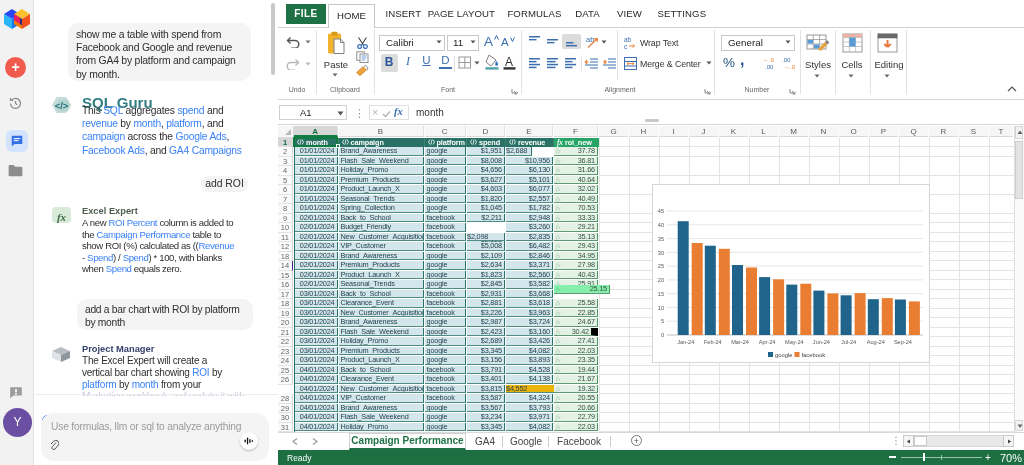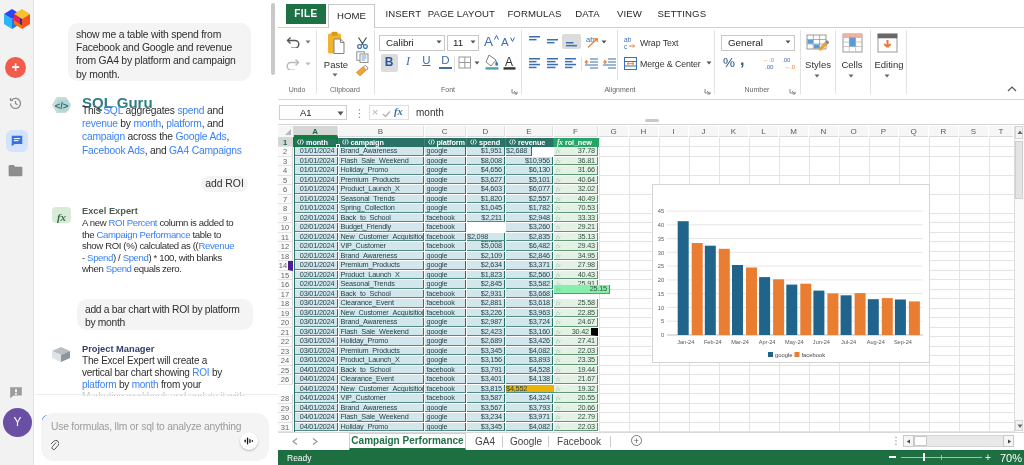--- a/index.html
+++ b/index.html
@@ -393,21 +393,21 @@
 <div class="abs rownum" style="left:278px;top:166.00px;width:15px;height:9.50px;background:#fbfbfb;color:#666;border-right:1px solid #d9d9d9;border-bottom:1px solid #e3e3e3;">4</div>
 <div class="abs rownum" style="left:278px;top:175.50px;width:15px;height:9.50px;background:#fbfbfb;color:#666;border-right:1px solid #d9d9d9;border-bottom:1px solid #e3e3e3;">5</div>
 <div class="abs rownum" style="left:278px;top:185.00px;width:15px;height:9.50px;background:#fbfbfb;color:#666;border-right:1px solid #d9d9d9;border-bottom:1px solid #e3e3e3;">6</div>
 <div class="abs rownum" style="left:278px;top:194.50px;width:15px;height:9.50px;background:#fbfbfb;color:#666;border-right:1px solid #d9d9d9;border-bottom:1px solid #e3e3e3;">7</div>
 <div class="abs rownum" style="left:278px;top:204.00px;width:15px;height:9.50px;background:#fbfbfb;color:#666;border-right:1px solid #d9d9d9;border-bottom:1px solid #e3e3e3;">8</div>
 <div class="abs rownum" style="left:278px;top:213.50px;width:15px;height:9.50px;background:#fbfbfb;color:#666;border-right:1px solid #d9d9d9;border-bottom:1px solid #e3e3e3;">9</div>
 <div class="abs rownum" style="left:278px;top:223.00px;width:15px;height:9.50px;background:#fbfbfb;color:#666;border-right:1px solid #d9d9d9;border-bottom:1px solid #e3e3e3;">10</div>
 <div class="abs rownum" style="left:278px;top:232.50px;width:15px;height:9.50px;background:#fbfbfb;color:#666;border-right:1px solid #d9d9d9;border-bottom:1px solid #e3e3e3;">11</div>
 <div class="abs rownum" style="left:278px;top:242.00px;width:15px;height:9.50px;background:#fbfbfb;color:#666;border-right:1px solid #d9d9d9;border-bottom:1px solid #e3e3e3;">12</div>
 <div class="abs rownum" style="left:278px;top:251.50px;width:15px;height:9.50px;background:#fbfbfb;color:#666;border-right:1px solid #d9d9d9;border-bottom:1px solid #e3e3e3;">18</div>
-<div class="abs rownum" style="left:278px;top:261.00px;width:15px;height:9.50px;background:#fbfbfb;color:#666;border-right:5px solid #4c1d95;border-bottom:1px solid #e3e3e3;">14</div>
+<div class="abs rownum" style="left:278px;top:261.00px;width:15px;height:9.50px;background:#fbfbfb;color:#666;border-right:1px solid #4c1d95;border-bottom:1px solid #e3e3e3;">14</div>
 <div class="abs rownum" style="left:278px;top:270.50px;width:15px;height:9.50px;background:#fbfbfb;color:#666;border-right:1px solid #d9d9d9;border-bottom:1px solid #e3e3e3;">15</div>
 <div class="abs rownum" style="left:278px;top:280.00px;width:15px;height:9.50px;background:#fbfbfb;color:#666;border-right:1px solid #d9d9d9;border-bottom:1px solid #e3e3e3;">16</div>
 <div class="abs rownum" style="left:278px;top:289.50px;width:15px;height:9.50px;background:#fbfbfb;color:#666;border-right:1px solid #d9d9d9;border-bottom:1px solid #e3e3e3;">17</div>
 <div class="abs rownum" style="left:278px;top:299.00px;width:15px;height:9.50px;background:#fbfbfb;color:#666;border-right:1px solid #d9d9d9;border-bottom:1px solid #e3e3e3;">18</div>
 <div class="abs rownum" style="left:278px;top:308.50px;width:15px;height:9.50px;background:#fbfbfb;color:#666;border-right:1px solid #d9d9d9;border-bottom:1px solid #e3e3e3;">19</div>
 <div class="abs rownum" style="left:278px;top:318.00px;width:15px;height:9.50px;background:#fbfbfb;color:#666;border-right:1px solid #d9d9d9;border-bottom:1px solid #e3e3e3;">20</div>
 <div class="abs rownum" style="left:278px;top:327.50px;width:15px;height:9.50px;background:#fbfbfb;color:#666;border-right:1px solid #d9d9d9;border-bottom:1px solid #e3e3e3;">21</div>
 <div class="abs rownum" style="left:278px;top:337.00px;width:15px;height:9.50px;background:#fbfbfb;color:#666;border-right:1px solid #d9d9d9;border-bottom:1px solid #e3e3e3;">22</div>
 <div class="abs rownum" style="left:278px;top:346.50px;width:15px;height:9.50px;background:#fbfbfb;color:#666;border-right:1px solid #d9d9d9;border-bottom:1px solid #e3e3e3;">23</div>
 <div class="abs rownum" style="left:278px;top:356.00px;width:15px;height:9.50px;background:#fbfbfb;color:#666;border-right:1px solid #d9d9d9;border-bottom:1px solid #e3e3e3;">24</div>

